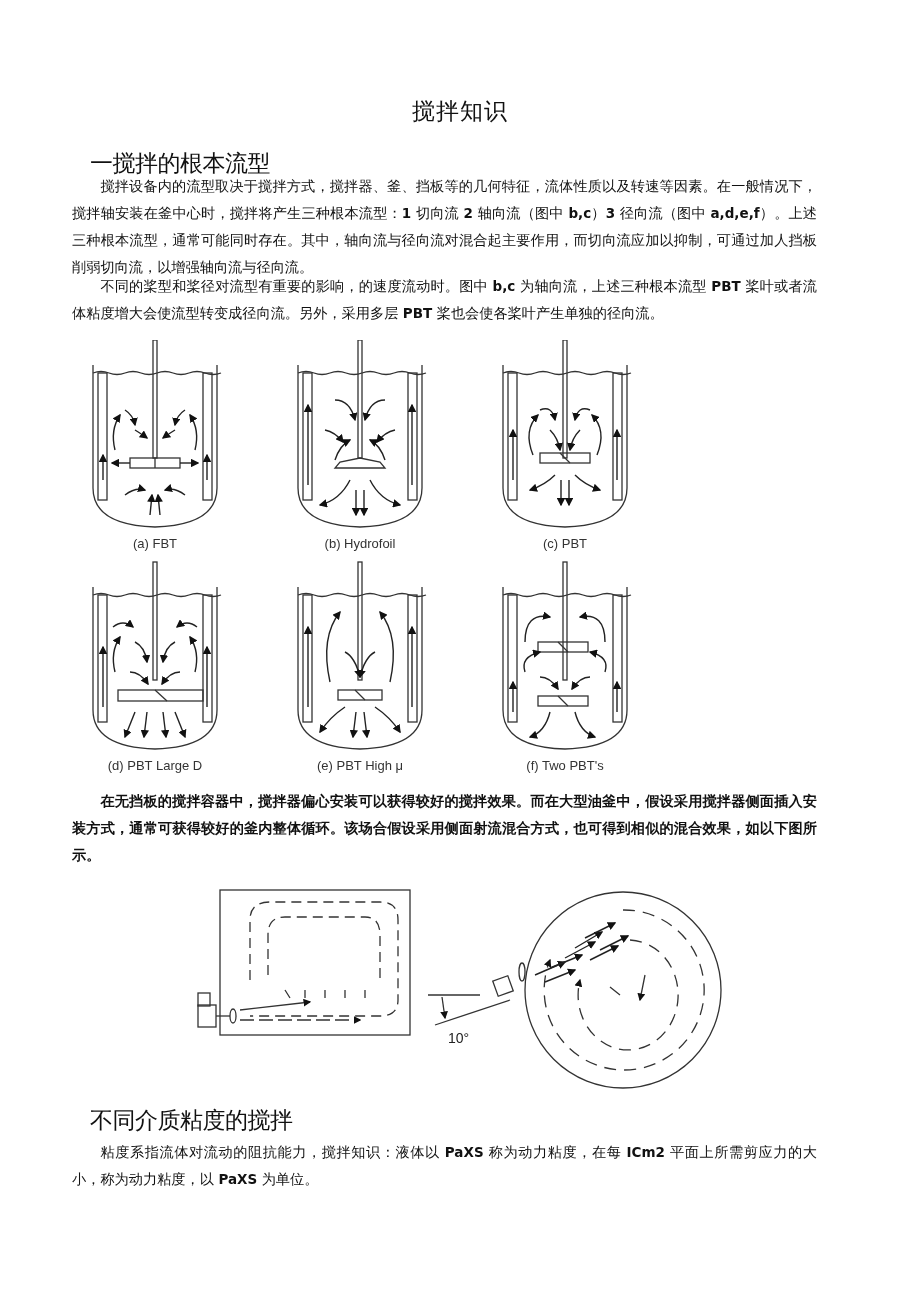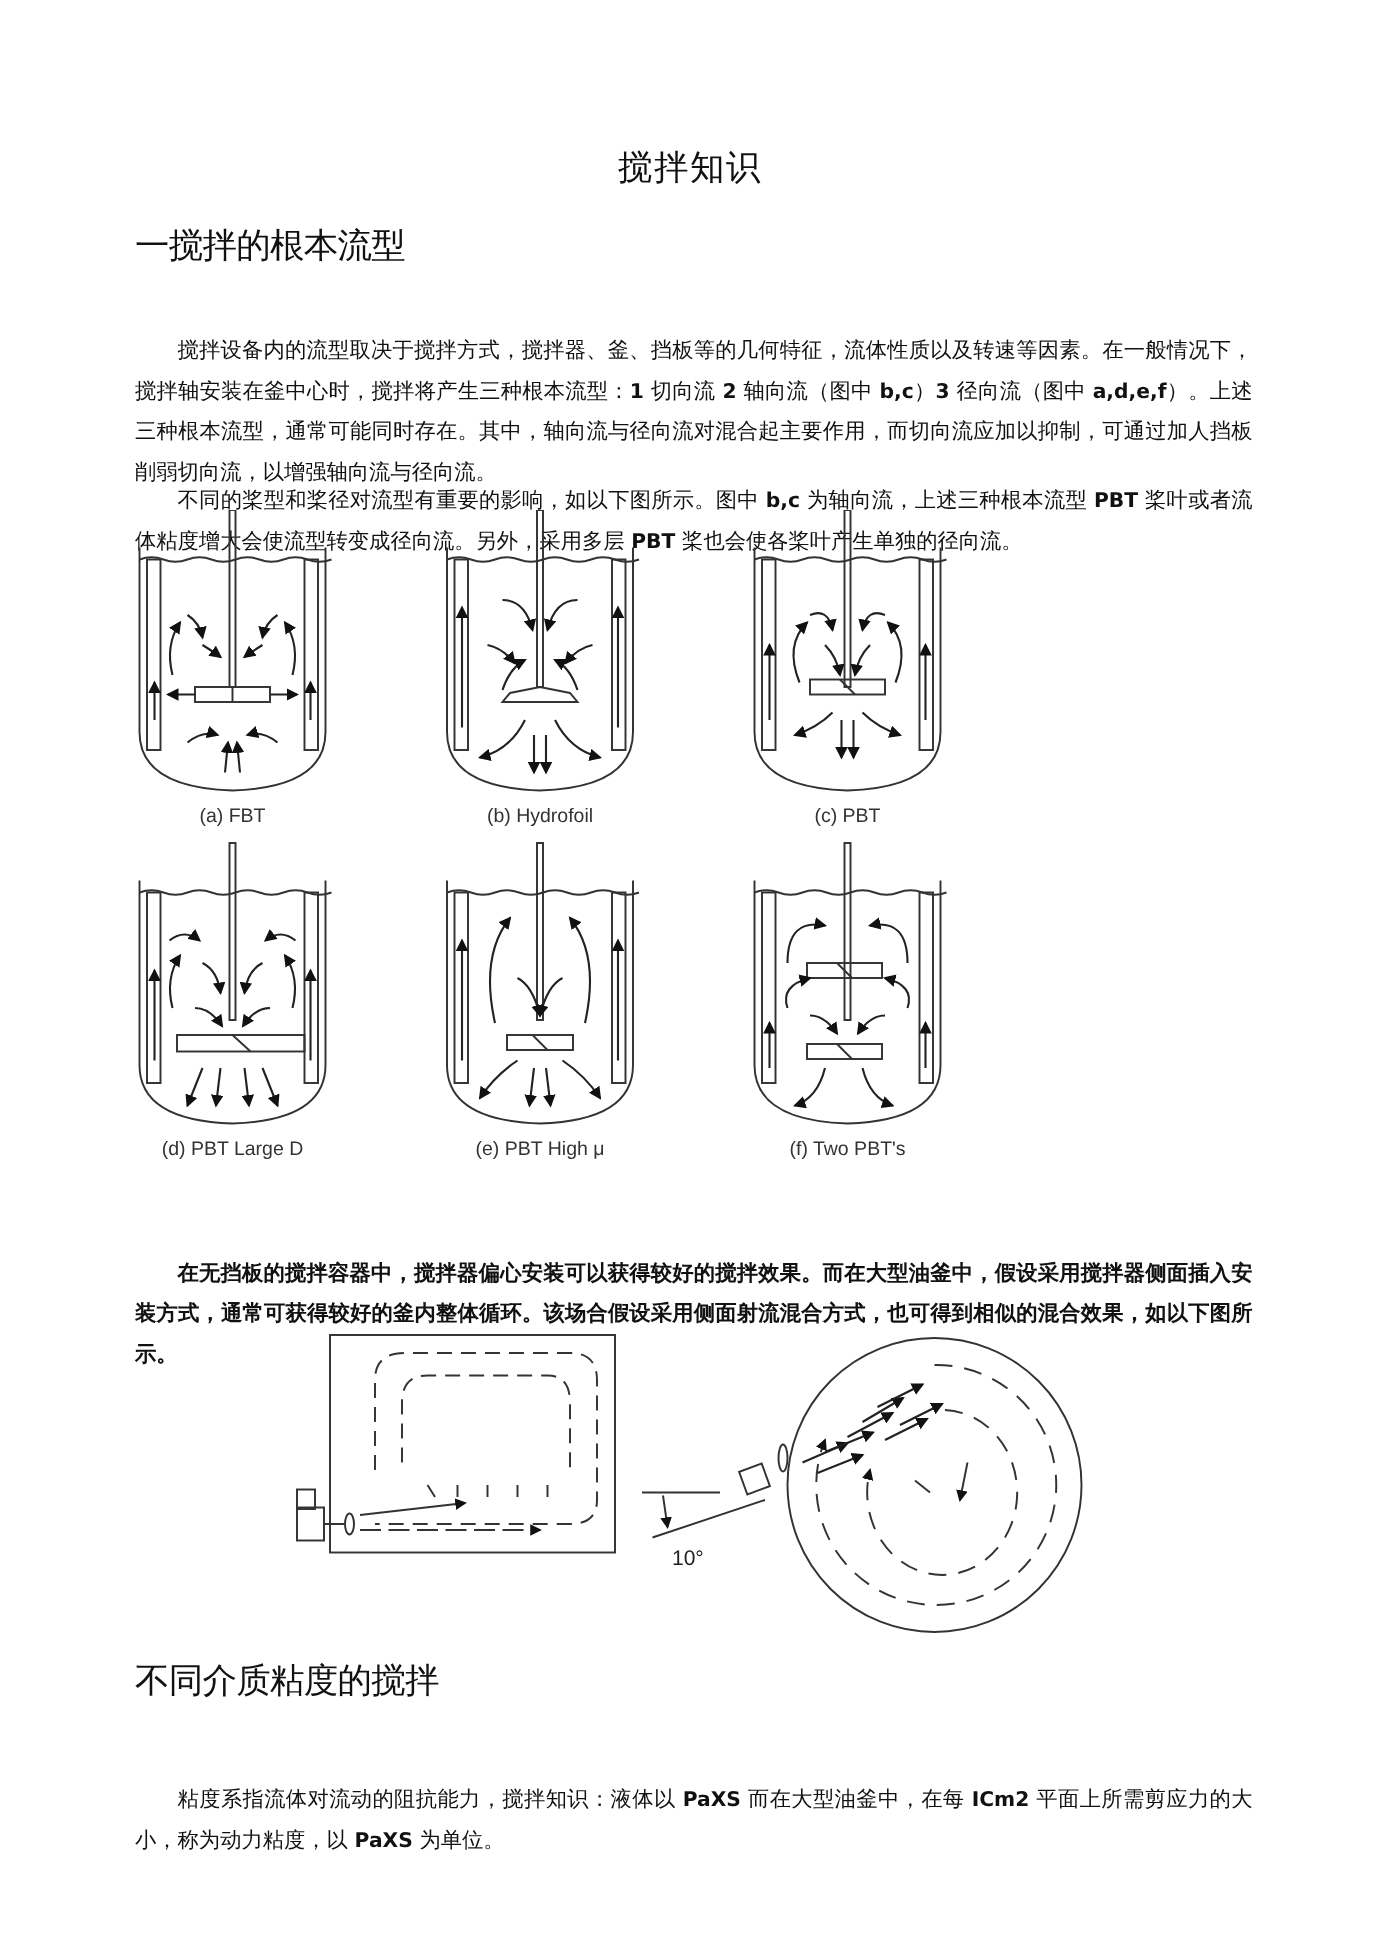--- a/index.html
+++ b/index.html
@@ -2,38 +2,38 @@
 <html><head>
 <meta charset="utf-8">
 <style>
   html, body { margin: 0; padding: 0; background: #ffffff; }
   body { width: 920px; height: 1301px; position: relative; overflow: hidden;
          font-family: "DejaVu Serif", "Liberation Serif", serif; color: #111; }
   .title { position: absolute; top: 96px; left: 0; width: 920px; text-align: center;
            font-size: 23px; font-weight: normal; letter-spacing: 1px; }
   .h2 { position: absolute; left: 90px; font-family: "DejaVu Sans", "Liberation Sans", sans-serif;
         font-size: 23px; font-weight: normal; letter-spacing: -0.5px; }
-  .para { position: absolute; left: 90px; width: 745px; font-size: 14.2px; line-height: 27px;
-          text-align: justify; text-indent: 2em; margin-top: 48px; }
+  .para { position: absolute; left: 72px; width: 745px; font-size: 14.2px; line-height: 27px;
+          text-align: justify; text-indent: 2em; }
   .para b { font-family: "DejaVu Sans", "Liberation Sans", sans-serif; font-weight: bold; font-size: 13.5px; }
   .fig { position: absolute; }
   .tank-cap { font-family: "Liberation Sans", "DejaVu Sans", sans-serif; font-size: 13px; fill: #333; }
   svg .ln { stroke: #333; fill: none; stroke-width: 1.3; }
   svg .arr { stroke: #222; fill: none; stroke-width: 1.4; marker-end: url(#ah); }
 </style>
 </head>
 <body>
 
 <div class="title">搅拌知识</div>
 
 <div class="h2" style="top:148px;">一搅拌的根本流型</div>
 
 <div class="para" style="top:173px;"><span>搅拌设备内的流型取决于搅拌方式，搅拌器、釜、挡板等的几何特征，流体性质以及转速等因素。在一般情况下，搅拌轴安装在釜中心时，搅拌将产生三种根本流型：</span><b>1</b><span> 切向流 </span><b>2</b><span> 轴向流（图中 </span><b>b,c</b><span>）</span><b>3</b><span> 径向流（图中 </span><b>a,d,e,f</b><span>）。上述三种根本流型，通常可能同时存在。其中，轴向流与径向流对混合起主要作用，而切向流应加以抑制，可通过加人挡板削弱切向流，以增强轴向流与径向流。</span></div>
 
-<div class="para" style="top:273px;"><span>不同的桨型和桨径对流型有重要的影响，如以下图所示。图中 </span><b>b,c</b><span> 为轴向流，上述三种根本流型 </span><b>PBT</b><span> 桨叶或者流体粘度增大会使流型转变成径向流。另外，采用多层 </span><b>PBT</b><span> 桨也会使各桨叶产生单独的径向流。</span></div>
+<div class="para" style="top:273px;"><span>不同的桨型和桨径对流型有重要的影响，的速度流动时。图中 </span><b>b,c</b><span> 为轴向流，上述三种根本流型 </span><b>PBT</b><span> 桨叶或者流体粘度增大会使流型转变成径向流。另外，采用多层 </span><b>PBT</b><span> 桨也会使各桨叶产生单独的径向流。</span></div>
 
 <svg class="fig" style="left:85px; top:340px;" width="600" height="440">
   <defs>
     <marker id="ah" markerWidth="6" markerHeight="6" refX="5" refY="3" orient="auto">
       <path d="M0,0 L6,3 L0,6 z" fill="#111"></path>
     </marker>
     <g id="tank">
 
       <path class="ln" d="M8,25 L8,148 Q8,185 70,187 Q132,185 132,148 L132,25"></path>
 
@@ -206,13 +206,13 @@
       <line x1="385" y1="68" x2="412" y2="52" marker-end="url(#ah2)"></line>
       <line x1="395" y1="58" x2="425" y2="43" marker-end="url(#ah2)"></line>
       <line x1="400" y1="80" x2="428" y2="66" marker-end="url(#ah2)"></line>
       <line x1="410" y1="70" x2="438" y2="56" marker-end="url(#ah2)"></line>
     </g>
   </g>
 </svg>
 
 <div class="h2" style="top:1105px;">不同介质粘度的搅拌</div>
 
-<div class="para" style="top:1139px;"><span>粘度系指流体对流动的阻抗能力，搅拌知识：液体以 </span><b>PaXS</b><span> 而在大型油釜中，在每 </span><b>ICm2</b><span> 平面上所需剪应力的大小，称为动力粘度，以 </span><b>PaXS</b><span> 为单位。</span></div>
+<div class="para" style="top:1139px;"><span>粘度系指流体对流动的阻抗能力，搅拌知识：液体以 </span><b>PaXS</b><span> 称为动力粘度，在每 </span><b>ICm2</b><span> 平面上所需剪应力的大小，称为动力粘度，以 </span><b>PaXS</b><span> 为单位。</span></div>
 
 </body></html>

